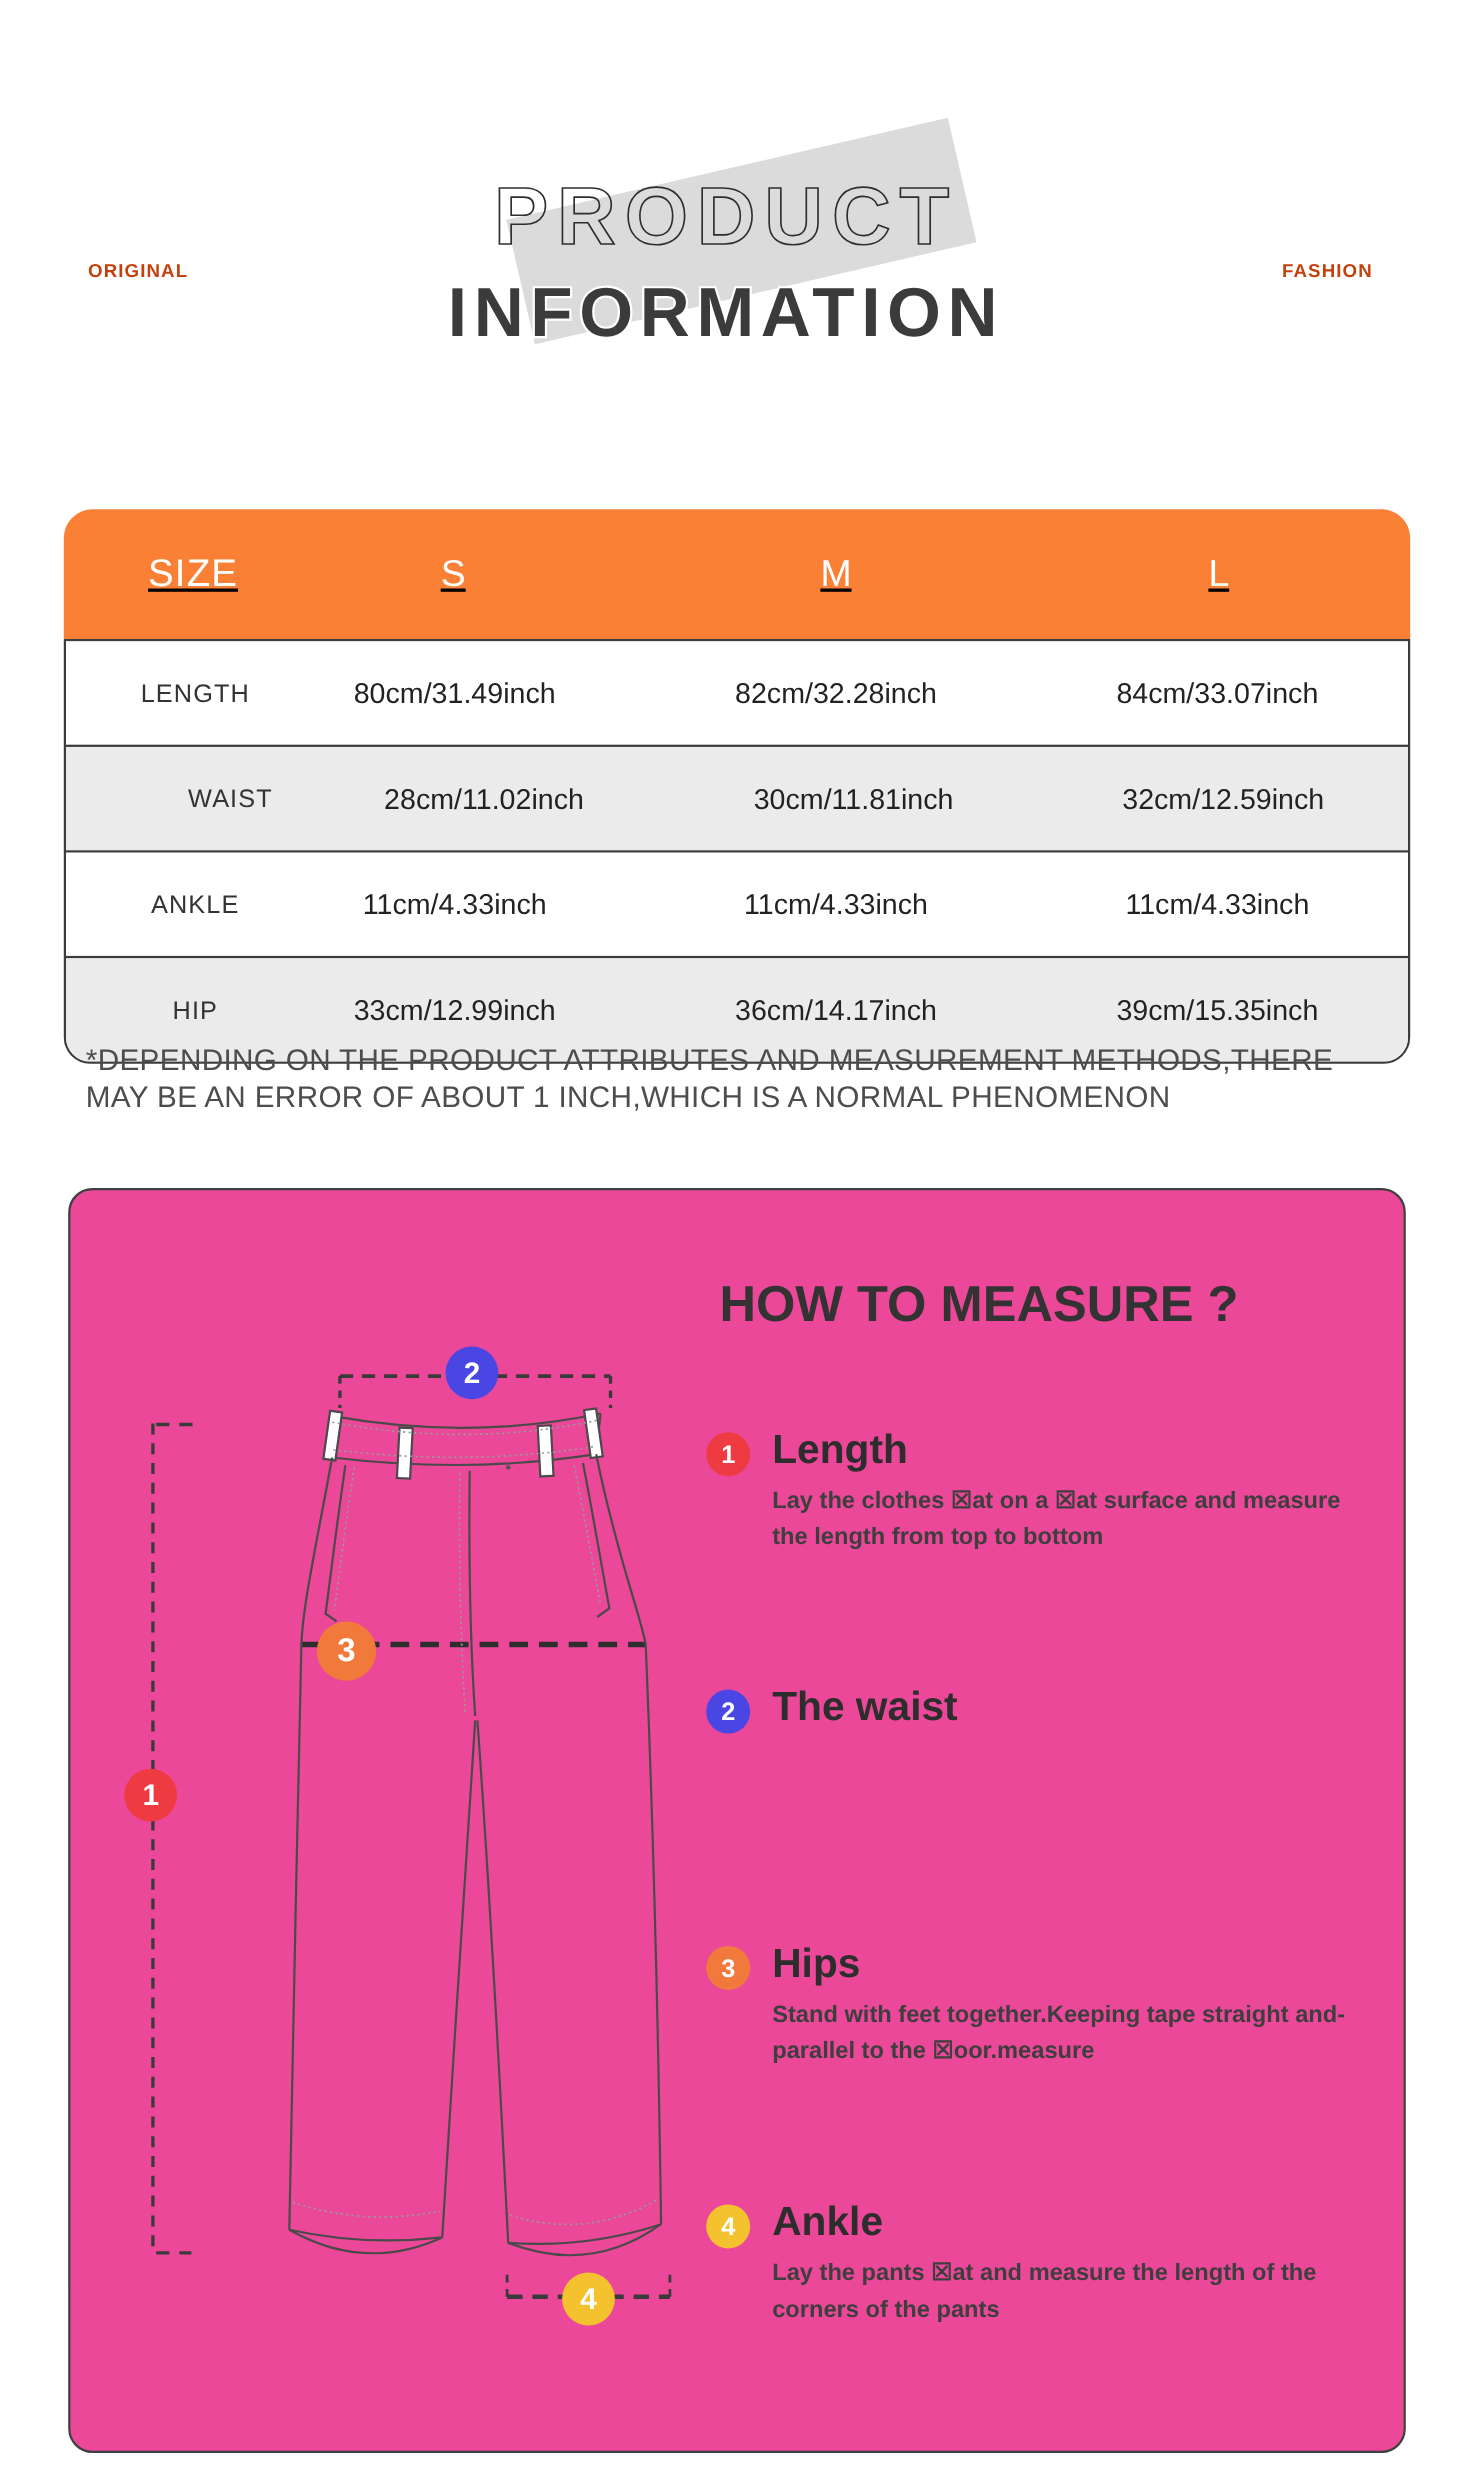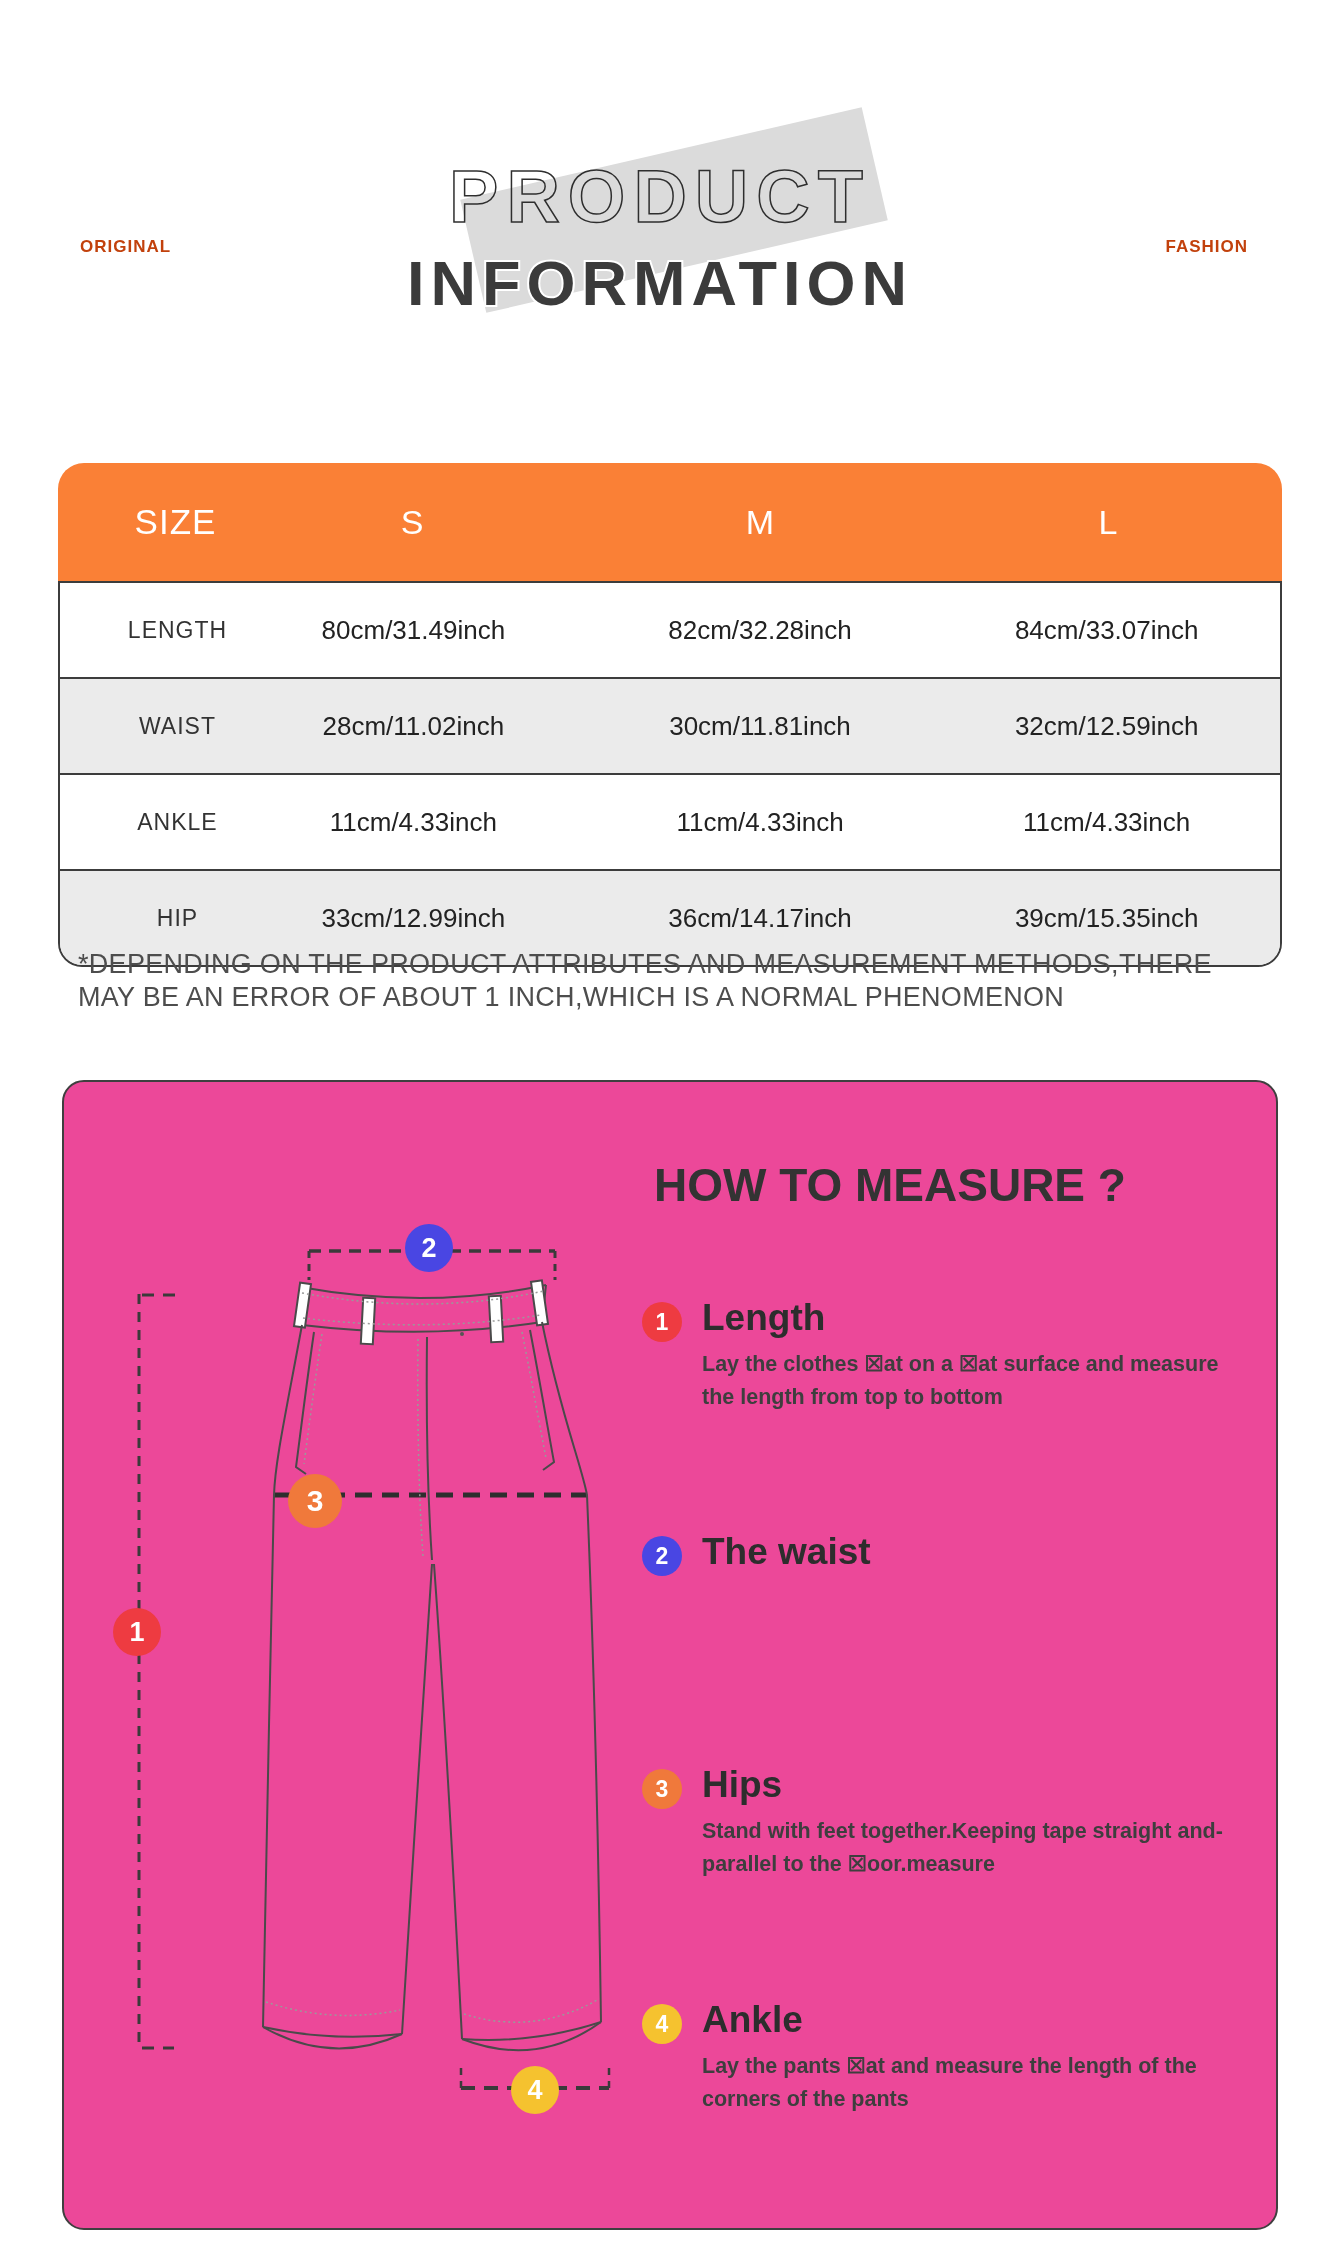--- a/index.html
+++ b/index.html
@@ -11,21 +11,21 @@
   .brand.left{left:80px;}
   .brand.right{right:92px;}
 
   
   .title-shape{position:absolute;left:468px;top:152px;width:412px;height:116px;background:#dbdbdb;
                transform:rotate(-13deg);}
   .title-svg{position:absolute;left:305px;top:100px;}
 
   
   .size-table{position:absolute;left:58px;top:463px;width:1224px;}
-  .t-header{display:flex;align-items:center;height:118px;border-radius:26px 26px 0 0;}
+  .t-header{display:flex;align-items:center;height:118px;border-radius:26px 26px 0 0;text-decoration:underline;}
   .t-header .c0{width:180px;box-sizing:border-box;padding-left:55px;text-align:center;
                 font-size:35px;color:#ffffff;letter-spacing:1px;}
   .t-header .cv{flex:1;text-align:center;font-size:34px;color:#ffffff;}
   .t-body{border:2px solid #3c3c3c;border-radius:0 0 24px 24px;overflow:hidden;background:#fff;}
   .t-row{display:flex;align-items:center;height:94px;background:#ffffff;}
   .t-row + .t-row{border-top:2px solid #3c3c3c;}
   .t-row .c0{width:180px;box-sizing:border-box;padding-left:55px;text-align:center;
              font-size:23px;color:#333;letter-spacing:1px;}
   .t-row .cv{flex:1;text-align:center;font-size:26px;color:#222;}
 
@@ -72,21 +72,21 @@
       <div class="cv">M</div>
       <div class="cv">L</div>
     </div>
     <div class="t-body">
       <div class="t-row">
         <div class="c0">LENGTH</div>
         <div class="cv">80cm/31.49inch</div>
         <div class="cv">82cm/32.28inch</div>
         <div class="cv">84cm/33.07inch</div>
       </div>
-      <div class="t-row" style="background-color: rgb(235, 235, 235);">
+      <div class="t-row" style="background-color: rgb(235, 235, 235); padding-left: 32px;">
         <div class="c0">WAIST</div>
         <div class="cv">28cm/11.02inch</div>
         <div class="cv">30cm/11.81inch</div>
         <div class="cv">32cm/12.59inch</div>
       </div>
       <div class="t-row">
         <div class="c0">ANKLE</div>
         <div class="cv">11cm/4.33inch</div>
         <div class="cv">11cm/4.33inch</div>
         <div class="cv">11cm/4.33inch</div>

